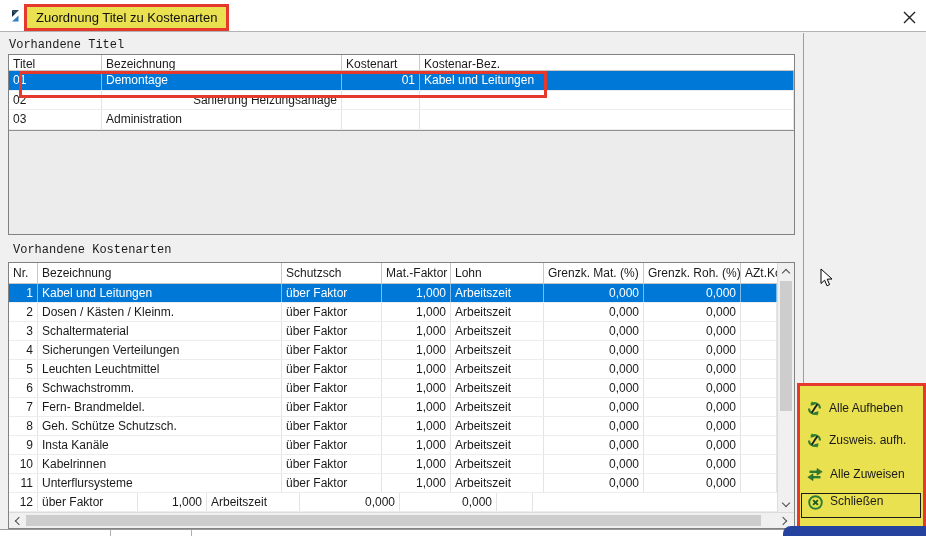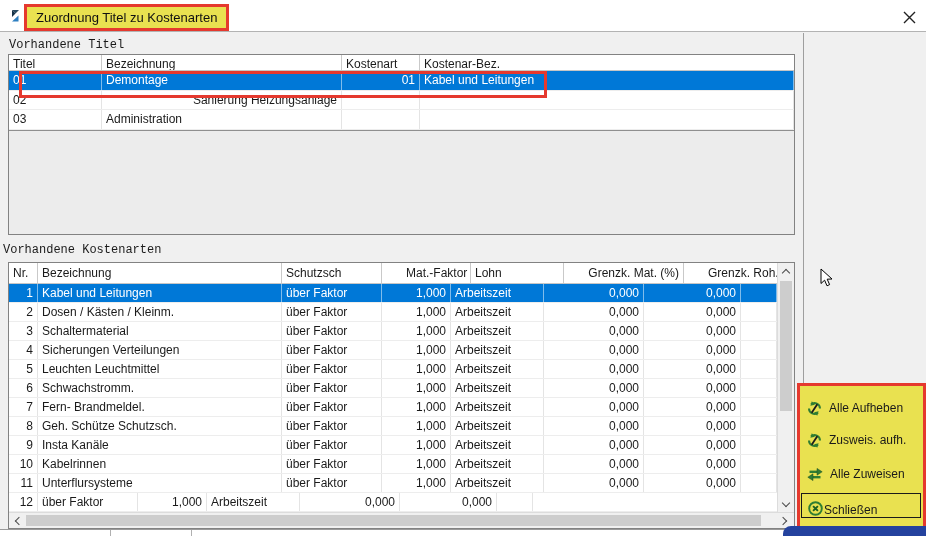--- a/index.html
+++ b/index.html
@@ -34,33 +34,33 @@
   .title-annotation{
     left:24px;top:4px;height:27px;box-sizing:border-box;
     background:var(--ann-yellow);border:3px solid var(--ann-red);
     display:flex;align-items:center;padding:0 9px;
     font-size:13px;color:#111;white-space:nowrap;z-index:5;
   }
   .close-btn{left:897px;top:6px;width:24px;height:22px;display:flex;align-items:center;justify-content:center;cursor:pointer;}
 
   .group-label{color:#1a1a1a;font-family:Liberation Mono, monospace;}
   .lbl1{left:9px;top:38px;}
-  .lbl2{left:3px;top:243px;}
+  .lbl2{left:13px;top:243px;}
   .vsep{left:803px;top:33px;width:1px;height:497px;background:#9e9e9e;}
 
   
   .grid{background:#ffffff;border:1px solid #828282;box-sizing:border-box;display:flex;flex-direction:column;overflow:hidden;}
   .grid1{left:8px;top:54px;width:787px;height:181px;}
   .grid2{left:8px;top:262px;width:787px;height:267px;}
   .ghead{display:flex;flex:none;background:#ffffff;border-bottom:1px solid #c6c6c6;box-sizing:border-box;}
   .g1 .ghead{height:16px;line-height:19px;}
   .g2 .ghead{height:21px;line-height:20px;}
   .hcell{flex:none;box-sizing:border-box;padding:0 4px;border-right:1px solid #c9c9c9;
          white-space:nowrap;overflow:hidden;color:#1a1a1a;}
-  .hcell.ar{text-align:right;margin-left:20px;}
+  .hcell.ar{}
   .hcell:last-child{border-right:none;}
   .rows{flex:none;}
   .trow{display:flex;border-bottom:1px solid #ededed;box-sizing:border-box;background:#fff;}
   .cell{flex:none;box-sizing:border-box;padding:0 4px;border-right:1px solid #e4e4e4;
         white-space:nowrap;overflow:hidden;}
   .cell.ar{text-align:right;}
   .trow.sel{background:var(--sel-blue);color:#ffffff;}
   .trow.sel .cell{border-right:1px solid rgba(255,255,255,.5);border-bottom-color:transparent;}
   .grid-filler{flex:1;background:#ececec;border-top:1px solid #8f8f8f;}
 
@@ -87,21 +87,21 @@
   .ann-row-box{left:19px;top:71px;width:528px;height:27px;box-sizing:border-box;
     border:3px solid var(--ann-red);z-index:10;pointer-events:none;}
   .panel-annotation{left:797px;top:383px;width:129px;height:150px;box-sizing:border-box;
     background:var(--ann-yellow);border:3px solid var(--ann-red);z-index:5;}
   .pbtn{position:absolute;left:6px;display:flex;align-items:center;gap:6px;height:20px;cursor:pointer;white-space:nowrap;}
   .pbtn svg{flex:none;}
   .pbtn.b1{top:12px;}
   .pbtn.b2{top:44px;}
   .pbtn.b3{top:78px;}
   .close-box{position:absolute;left:1px;top:107px;width:120px;height:25px;box-sizing:border-box;
-    border:1px solid #1a1a1a;display:flex;align-items:flex-end;padding-left:5px;cursor:pointer;}
+    border:1px solid #1a1a1a;display:flex;align-items:flex-start;gap:6px;padding-left:5px;cursor:pointer;}
 
   .cursor{left:820px;top:268px;z-index:20;pointer-events:none;}
 </style>
 </head>
 <body>
 
 <div class="abs top-strip-line"></div>
 <div class="abs top-strip-dashes"></div>
 <div class="abs top-tick1"></div>
 <div class="abs top-tick2"></div>

